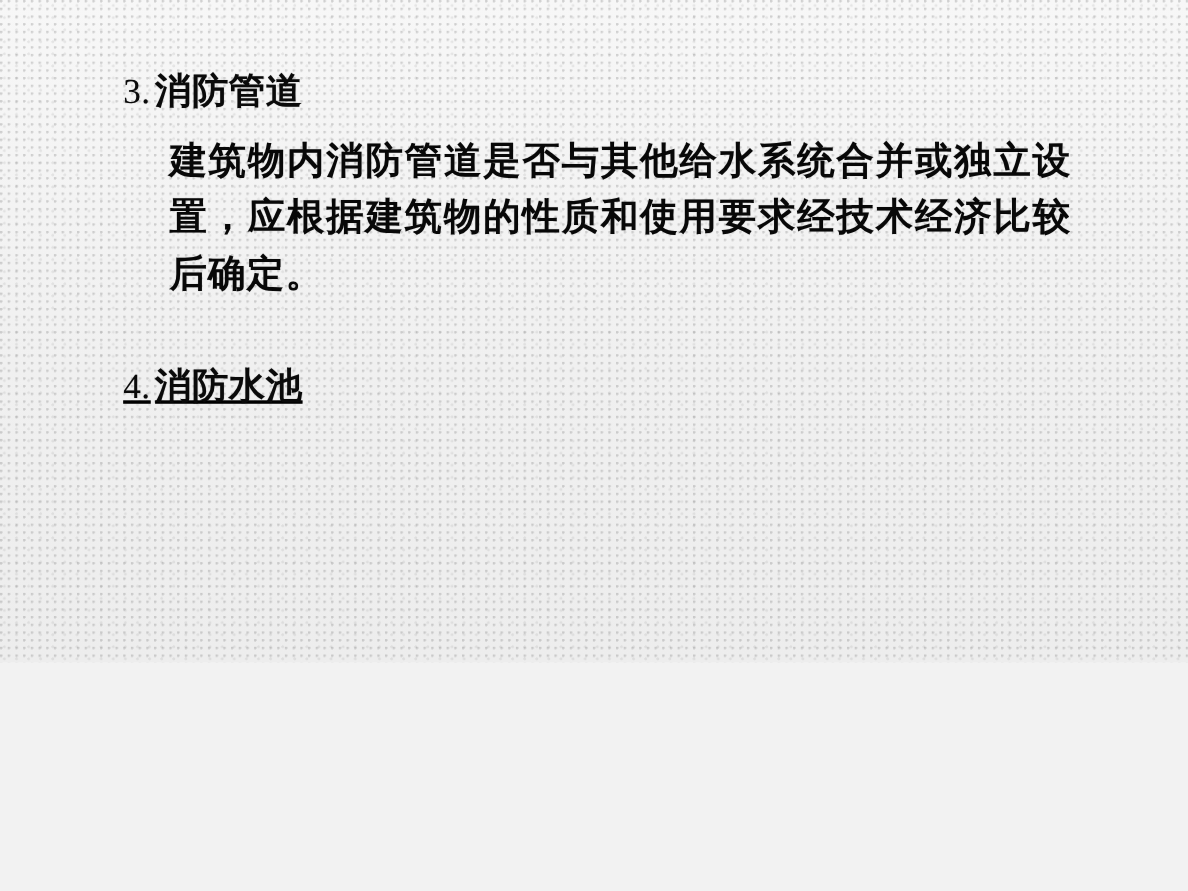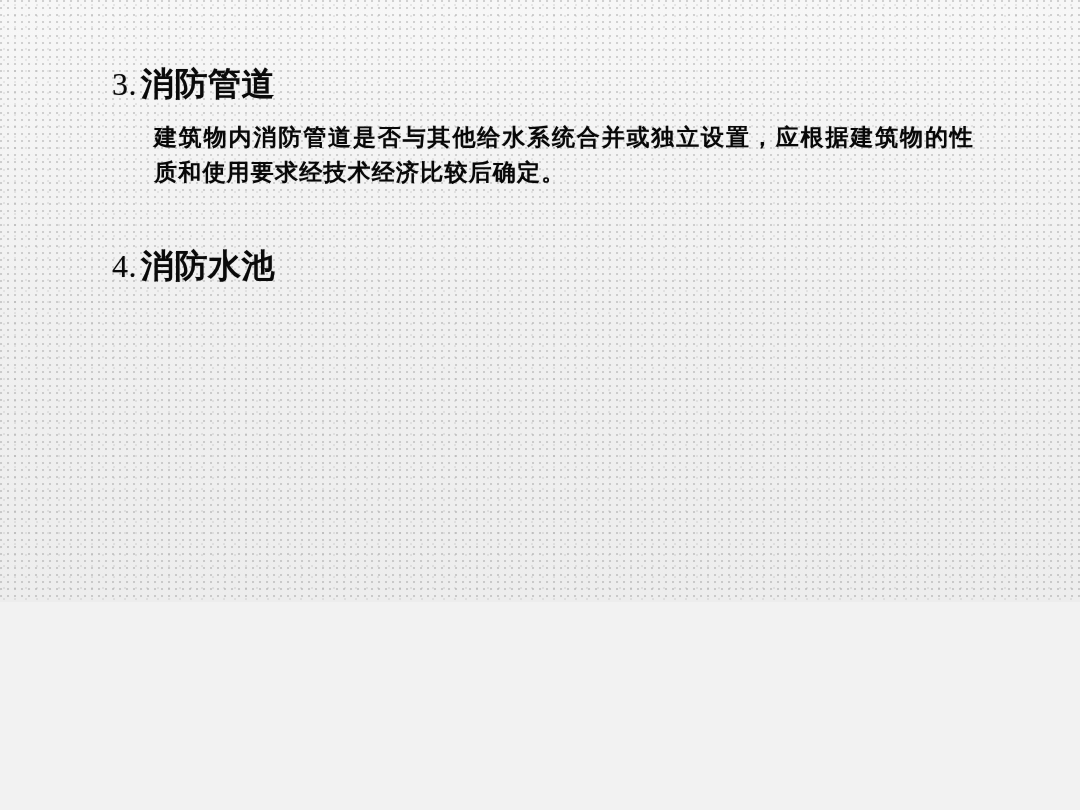--- a/index.html
+++ b/index.html
@@ -46,31 +46,31 @@
   }
   .heading .num {
     font-family: "Liberation Serif", serif;
     font-weight: 400;
     font-size: 32px;
     padding-right: 4px;
   }
   .body-text {
     margin-top: 14px;
     margin-left: 42px;
-    font-size: 23px;
+    font-size: 34px;
     line-height: 1.52;
     color: #080808;
     letter-spacing: 1.2px;
     font-weight: 600;
     text-align: justify;
     text-justify: inter-character;
     text-shadow: 0 0 1px rgba(0,0,0,0.3);
   }
   #block-3 .body-text { width: 820px; }
-  #block-4 { margin-top: 54px; }
+  #block-4 { margin-top: 54px; text-decoration: underline; }
   #block-4 .body-text { width: 822px; }
 </style>
 </head>
 <body>
 
 <div class="slide">
   <div class="content">
 
     <div class="block" id="block-3">
       <div class="heading">

